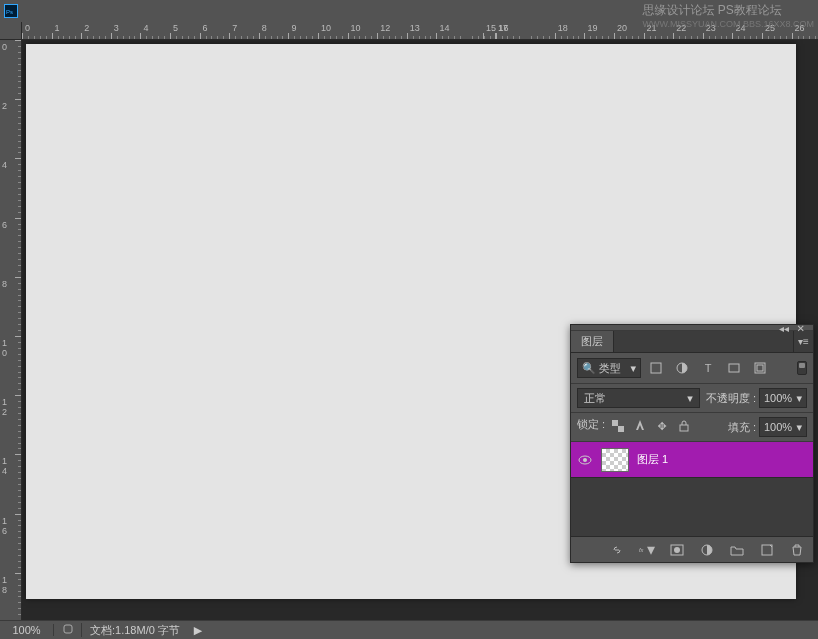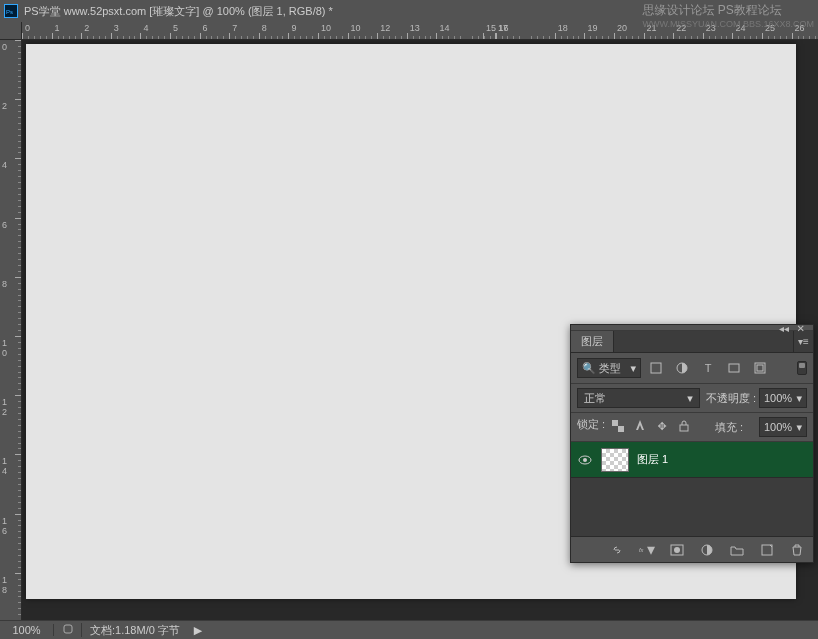--- a/index.html
+++ b/index.html
@@ -58,21 +58,21 @@
 .opacity-wrap { display: flex; align-items: center; gap: 3px; color: #ccc; font-size: 11px; }
 .pct-box { background: #3c3c3c; border: 1px solid #2a2a2a; width: 48px; height: 20px; display: flex; align-items: center; padding: 0 4px; color: #ccc; font-size: 11px; }
 .pct-box .chev { margin-left: auto; }
 
 .lock-row { display: flex; align-items: flex-start; padding: 4px 6px; gap: 4px; border-bottom: 1px solid #3a3a3a; color: #ccc; font-size: 11px; }
 .lock-btn { width: 18px; height: 18px; display: flex; align-items: center; justify-content: center; color: #bbb; cursor: pointer; }
 .lock-btn svg { width: 12px; height: 12px; }
 
 .layer-list { background: #3c3c3c; }
 .layer-item { display: flex; align-items: center; height: 36px; border-bottom: 1px solid #2a2a2a; padding: 0 6px; gap: 8px; }
-.layer-item.selected { background: #14532d; }
+.layer-item.selected { background: #a21caf; }
 .eye { width: 16px; height: 16px; display: flex; align-items: center; justify-content: center; color: #ccc; cursor: pointer; }
 .eye svg { width: 14px; height: 10px; }
 .thumb { width: 28px; height: 24px; background: #fff; border: 1px solid #666; }
 .thumb.checker { background-image:
   linear-gradient(45deg,#ccc 25%,transparent 25%),
   linear-gradient(-45deg,#ccc 25%,transparent 25%),
   linear-gradient(45deg,transparent 75%,#ccc 75%),
   linear-gradient(-45deg,transparent 75%,#ccc 75%);
   background-size: 8px 8px;
   background-position: 0 0,0 4px,4px -4px,-4px 0;
@@ -90,21 +90,20 @@
 </style>
 </head>
 <body>
 
 <div class="titlebar">
   <span class="ps-icon">
     <svg viewBox="0 0 10 10">
         <text x="0" y="8" font-size="6" fill="#31a8ff">Ps</text>
       </svg>
   </span>
-  <span>PS学堂  www.52psxt.com [璀璨文字] @ 100% (图层 1, RGB/8) *</span>
 </div>
 
 <div class="watermark-tr">
   <div class="line1">思缘设计论坛   PS教程论坛</div>
   <div class="line2">WWW.MISSYUAN.COM     BBS.16XX8.COM</div>
 </div>
 
 <div class="ruler-corner"></div>
 
 <div class="ruler-h" id="rh">
@@ -540,21 +539,21 @@
           <path d="M6 0 L2 10 L4 10 L6 5 L8 10 L10 10 Z" fill="#bbb"></path>
         </svg>
     </span>
     <span class="lock-btn">✥</span>
     <span class="lock-btn">
       <svg viewBox="0 0 12 12">
           <rect x="2" y="5" width="8" height="6" fill="none" stroke="#bbb"></rect>
           <path d="M4 5 V3 a2 2 0 0 1 4 0 V5" fill="none" stroke="#bbb"></path>
         </svg>
     </span>
-    <div style="margin-left:auto;display:flex;align-items:center;gap:16px">
+    <div style="margin-left:auto;display:flex;align-items:center;gap:3px">
       <span>填充 :</span>
       <div class="pct-box">
         <span>100%</span>
         <span class="chev">▾</span>
       </div>
     </div>
   </div>
 
   <div class="layer-list" id="layer-list">
       <div class="layer-item selected">

